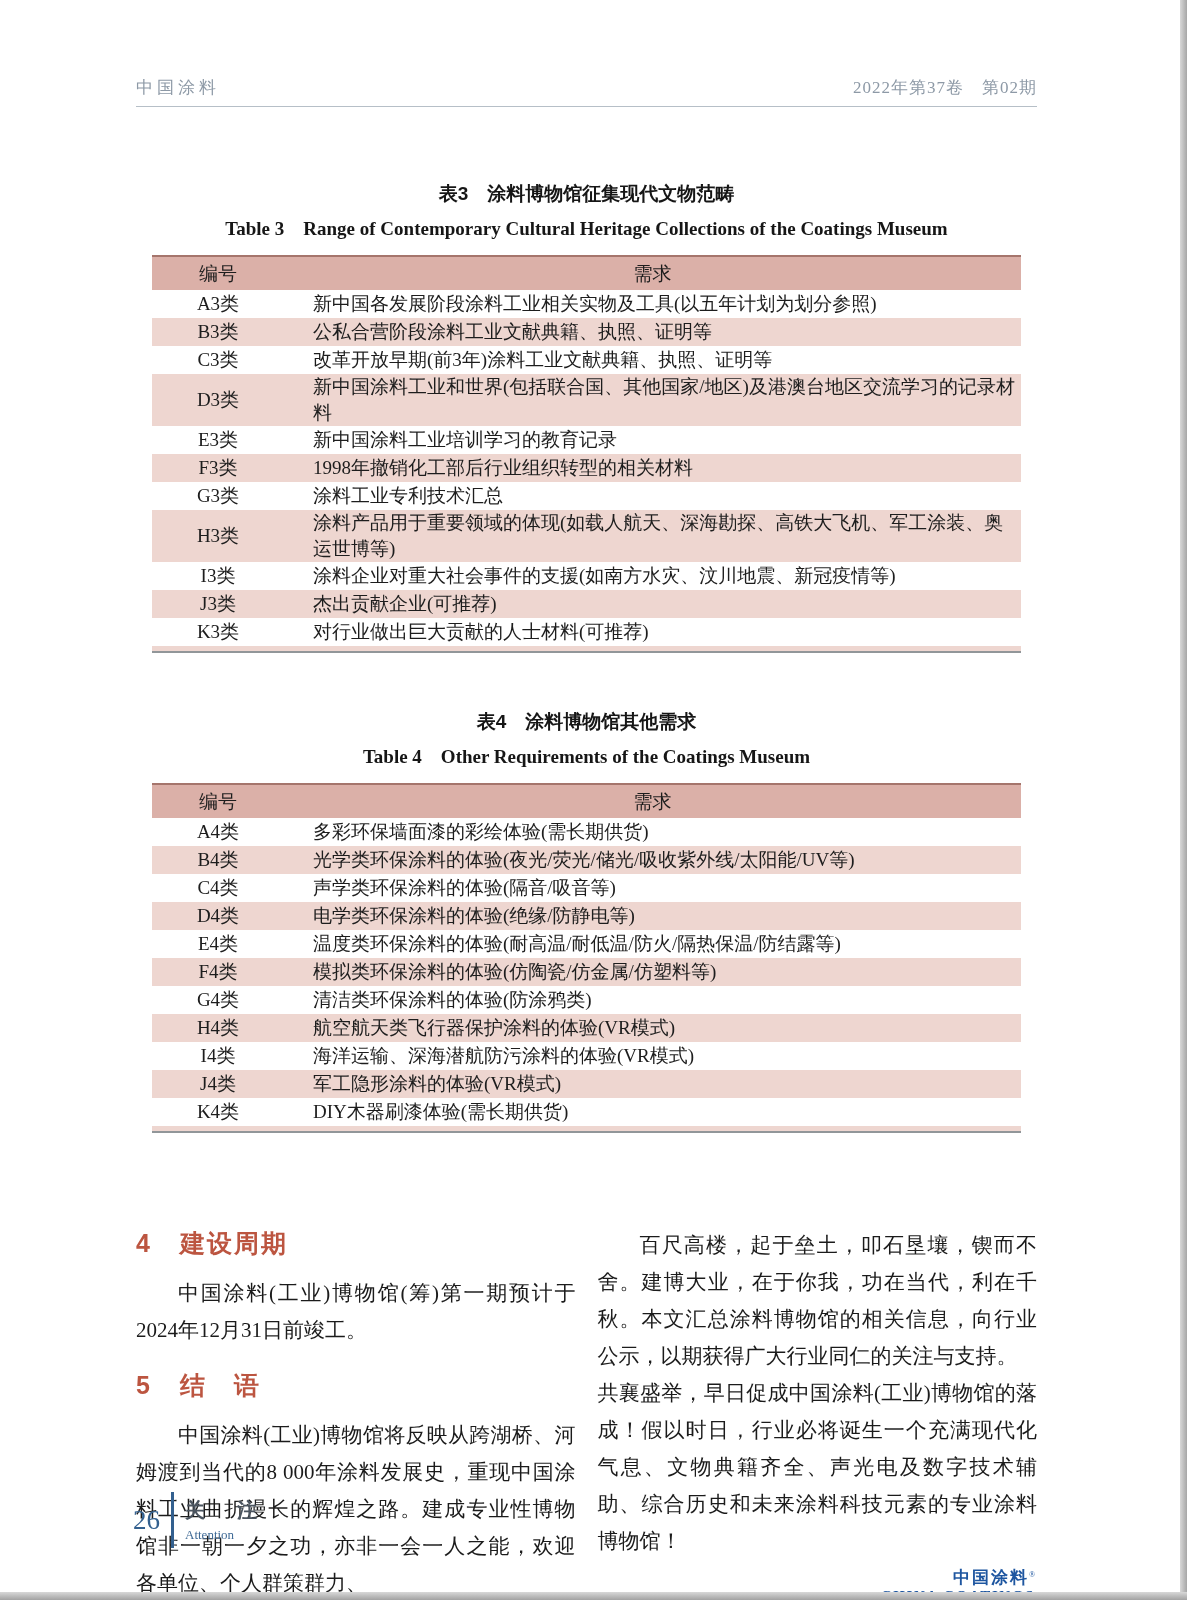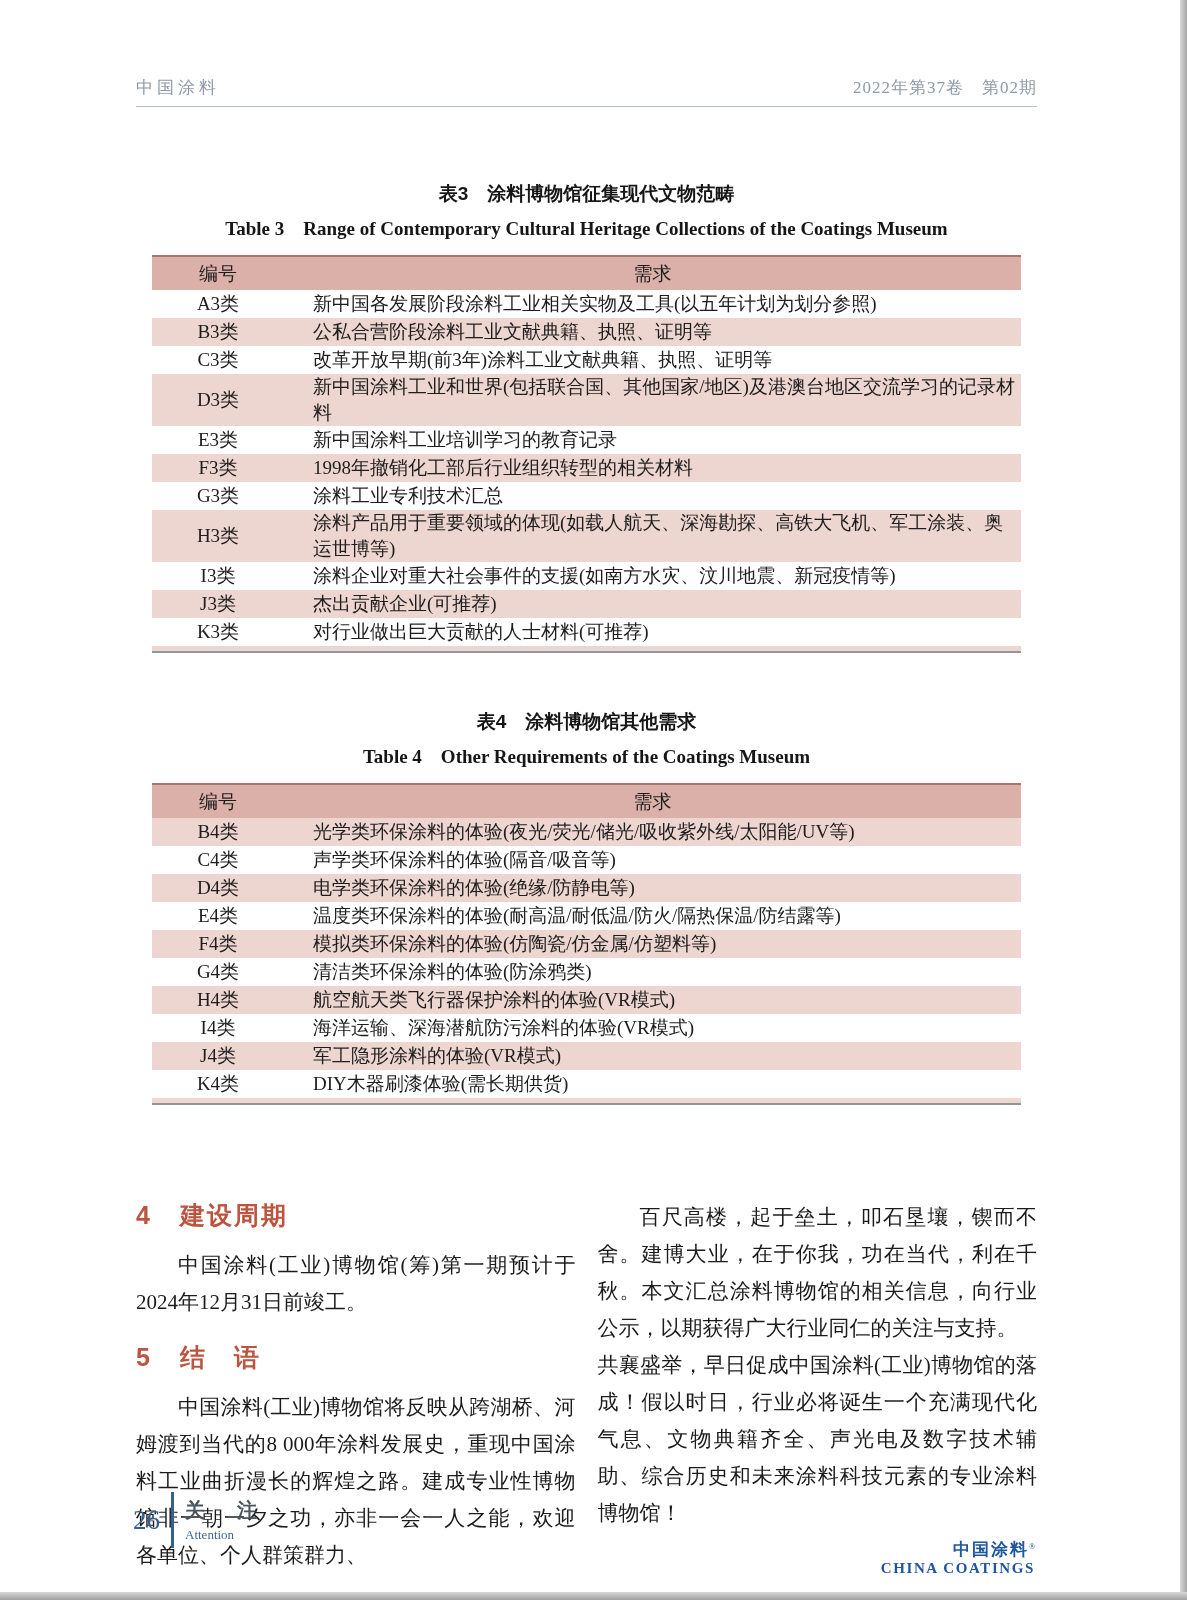--- a/index.html
+++ b/index.html
@@ -140,20 +140,24 @@
       <div class="table-title-zh">表4　涂料博物馆其他需求</div>
       <div class="table-title-en">Table 4　Other Requirements of the Coatings Museum</div>
       <table class="req-table">
         <thead>
             <tr>
               <th class="col-id">编号</th>
               <th class="col-req">需求</th>
             </tr>
           </thead>
         <tbody>
+            <tr class="plain">
+              <td class="col-id">A4类</td>
+              <td class="col-req">多彩环保墙面漆的彩绘体验(需长期供货)</td>
+            </tr>
             <tr class="shaded">
               <td class="col-id">B4类</td>
               <td class="col-req">光学类环保涂料的体验(夜光/荧光/储光/吸收紫外线/太阳能/UV等)</td>
             </tr>
             <tr class="plain">
               <td class="col-id">C4类</td>
               <td class="col-req">声学类环保涂料的体验(隔音/吸音等)</td>
             </tr>
             <tr class="shaded">
               <td class="col-id">D4类</td>

